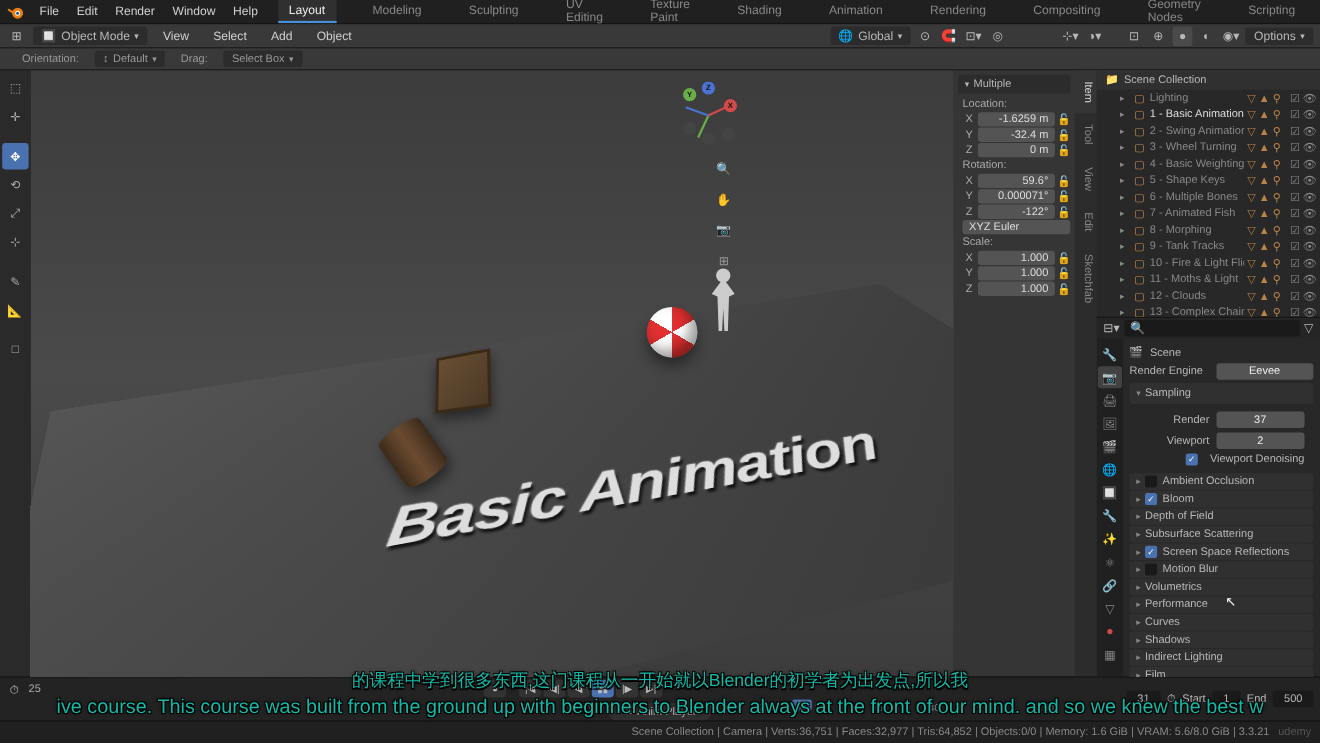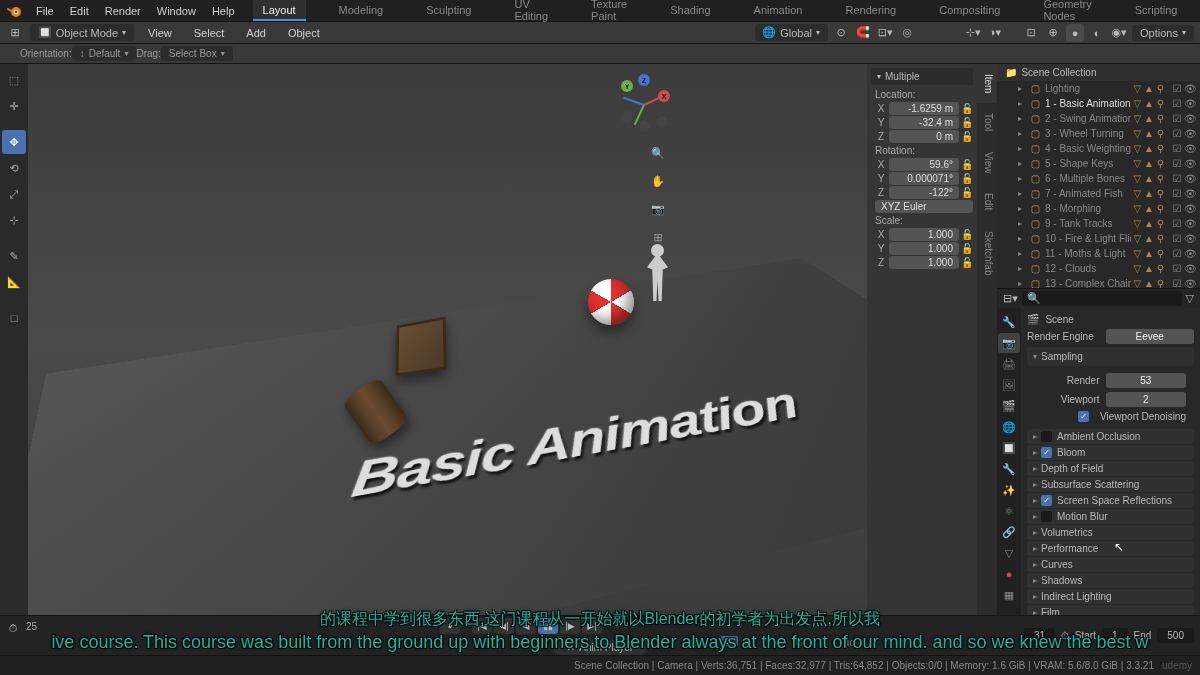--- a/index.html
+++ b/index.html
@@ -9,21 +9,21 @@
 .menu-item { padding: 0 8px; height: 100%; display: flex; align-items: center; cursor: pointer; color: #d0d0d0; }
 .workspace-tabs { display: flex; height: 100%; margin-left: 10px; gap: 23px; }
 .ws-tab { padding: 0 10px; display: flex; align-items: center; cursor: pointer; color: #888; border-bottom: 2px solid transparent; }
 .ws-tab.active { color: #eee; border-bottom-color: #4a90d9; background: #303030; }
 .menubar-right { margin-left: auto; display: flex; align-items: center; gap: 8px; padding-right: 6px; }
 .scene-box { background: #232323; padding: 2px 10px; border-radius: 3px; display: flex; align-items: center; gap: 6px; }
 .toolbar { height: 22px; background: #393939; display: flex; align-items: center; padding: 0 6px; gap: 6px; border-bottom: 1px solid #141414; }
 .tb-btn { background: #2c2c2c; padding: 2px 8px; border-radius: 3px; display: flex; align-items: center; gap: 4px; cursor: pointer; }
 .tb-icon { width: 18px; height: 18px; display: flex; align-items: center; justify-content: center; cursor: pointer; border-radius: 3px; }
 .toolbar-right { margin-left: auto; display: flex; align-items: center; gap: 4px; }
-.sub-toolbar { height: 20px; background: #393939; display: flex; align-items: center; padding: 0 20px; font-size: 10px; color: #999; border-bottom: 1px solid #141414; }
+.sub-toolbar { height: 20px; background: #393939; display: flex; align-items: center; padding: 0 20px; gap: 14px; font-size: 10px; color: #999; border-bottom: 1px solid #141414; }
 .main { display: flex; height: calc(100% - 64px - 60px); }
 .left-tools { width: 28px; background: #2a2a2a; padding: 4px 2px; display: flex; flex-direction: column; gap: 2px; }
 .tool-btn { width: 24px; height: 24px; border-radius: 3px; display: flex; align-items: center; justify-content: center; cursor: pointer; color: #aaa; position: relative; }
 .tool-btn.active { background: #4a72b0; color: #fff; }
 .tool-gap { height: 8px; }
 .viewport { flex: 1; background: linear-gradient(180deg, #3c3c3c 0%, #4a4a4a 50%, #3c3c3c 100%); position: relative; overflow: hidden; }
 .floor { position: absolute; width: 950px; height: 520px; left: 40px; top: 90px; background: linear-gradient(135deg, #555 0%, #484848 40%, #353535 100%); transform: perspective(900px) rotateX(58deg) rotateZ(-20deg); border-radius: 4px; }
 .text3d { position: absolute; left: 330px; top: 340px; font-size: 60px; font-weight: 800; font-style: italic; color: #ddd; text-shadow: 2px 4px 3px #111, 0 0 2px #fff; transform: perspective(700px) rotateX(40deg) rotateZ(-13deg) skewX(-8deg); letter-spacing: -1px; white-space: nowrap; }
 .beachball { position: absolute; left: 560px; top: 215px; width: 46px; height: 46px; border-radius: 50%; background: conic-gradient(#e03030 0 60deg, #fff 60deg 120deg, #e03030 120deg 180deg, #fff 180deg 240deg, #e03030 240deg 300deg, #fff 300deg 360deg); box-shadow: inset -6px -6px 12px rgba(0,0,0,.4), 0 8px 12px rgba(0,0,0,.4); }
 .human { position: absolute; left: 615px; top: 180px; width: 30px; height: 70px; }
@@ -485,21 +485,21 @@
             <span>Scene</span>
           </div>
         <div class="prop-row">
             <span style="flex:1;">Render Engine</span>
             <div class="prop-field">Eevee</div>
           </div>
         <div class="prop-section open">Sampling</div>
         <div class="sampling">
           <div class="prop-row">
               <span style="flex:1;text-align:right;">Render</span>
-              <div class="prop-field">53</div>
+              <div class="prop-field">37</div>
             </div>
           <div class="prop-row">
               <span style="flex:1;text-align:right;">Viewport</span>
               <div class="prop-field">2</div>
             </div>
           <div class="prop-row" style="justify-content:flex-end;">
               <span class="prop-chk on">✓</span>
               <span>Viewport Denoising</span>
             </div>
         </div>

